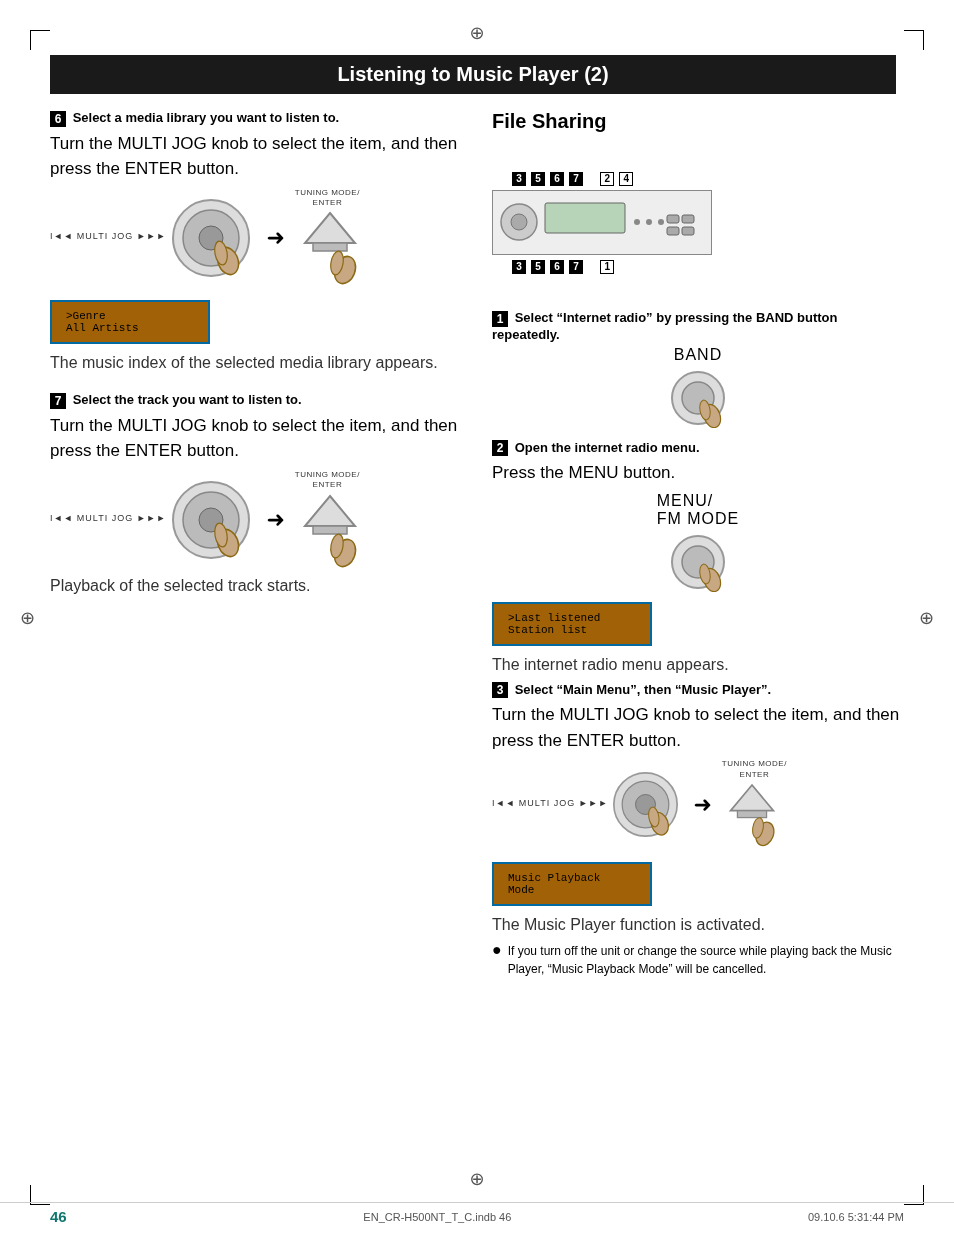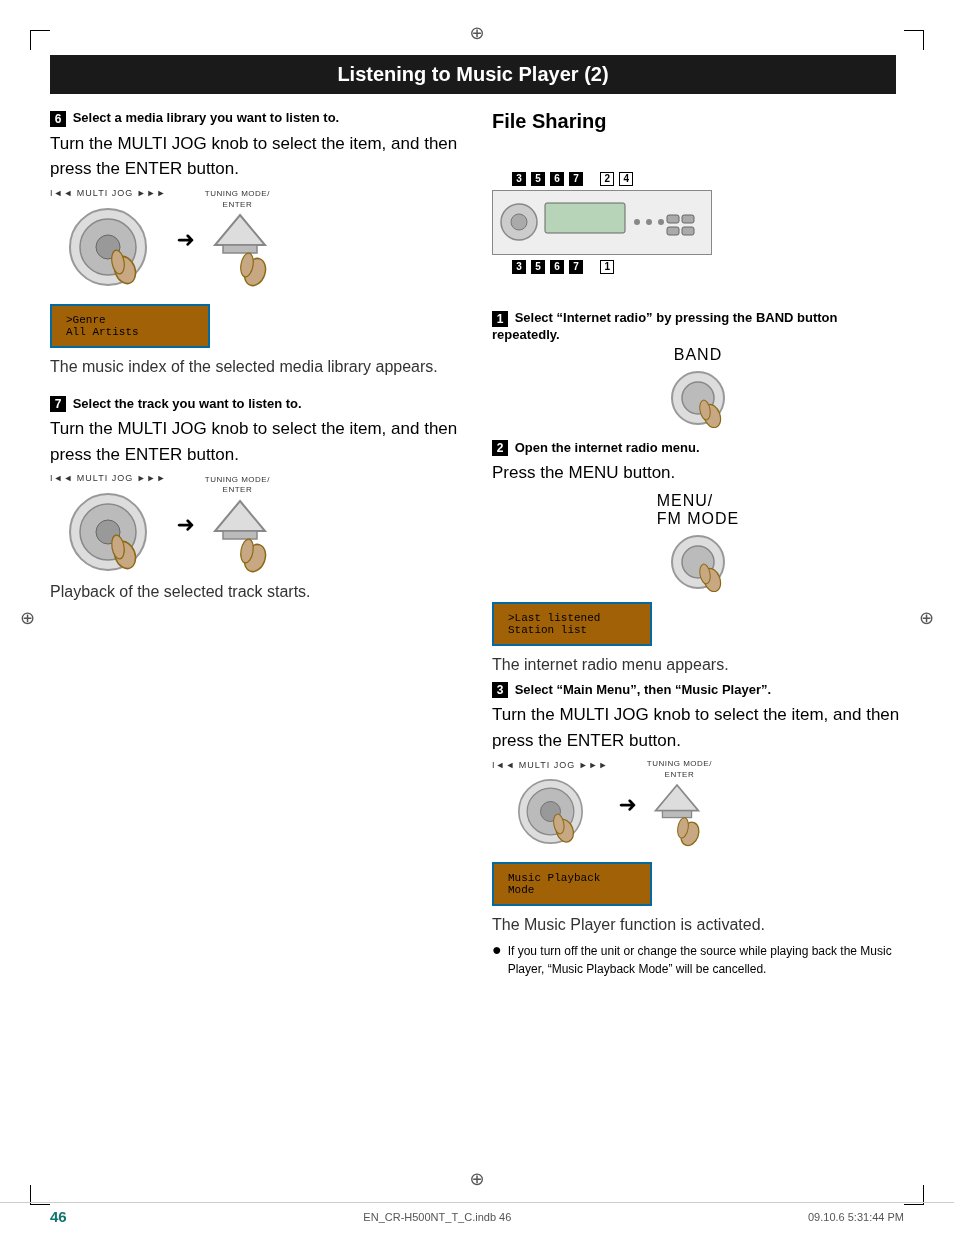--- a/index.html
+++ b/index.html
@@ -104,21 +104,21 @@
     .knob-label {
       font-size: 9px;
       text-align: center;
       letter-spacing: 1px;
       margin-bottom: 4px;
       color: #333;
     }
 
     .knob-svg-wrap {
       display: flex;
-      flex-direction: column;
+      flex-direction: row;
       align-items: center;
     }
 
     .arrow-right {
       font-size: 22px;
       color: #000;
       display: flex;
       align-items: center;
     }
 

